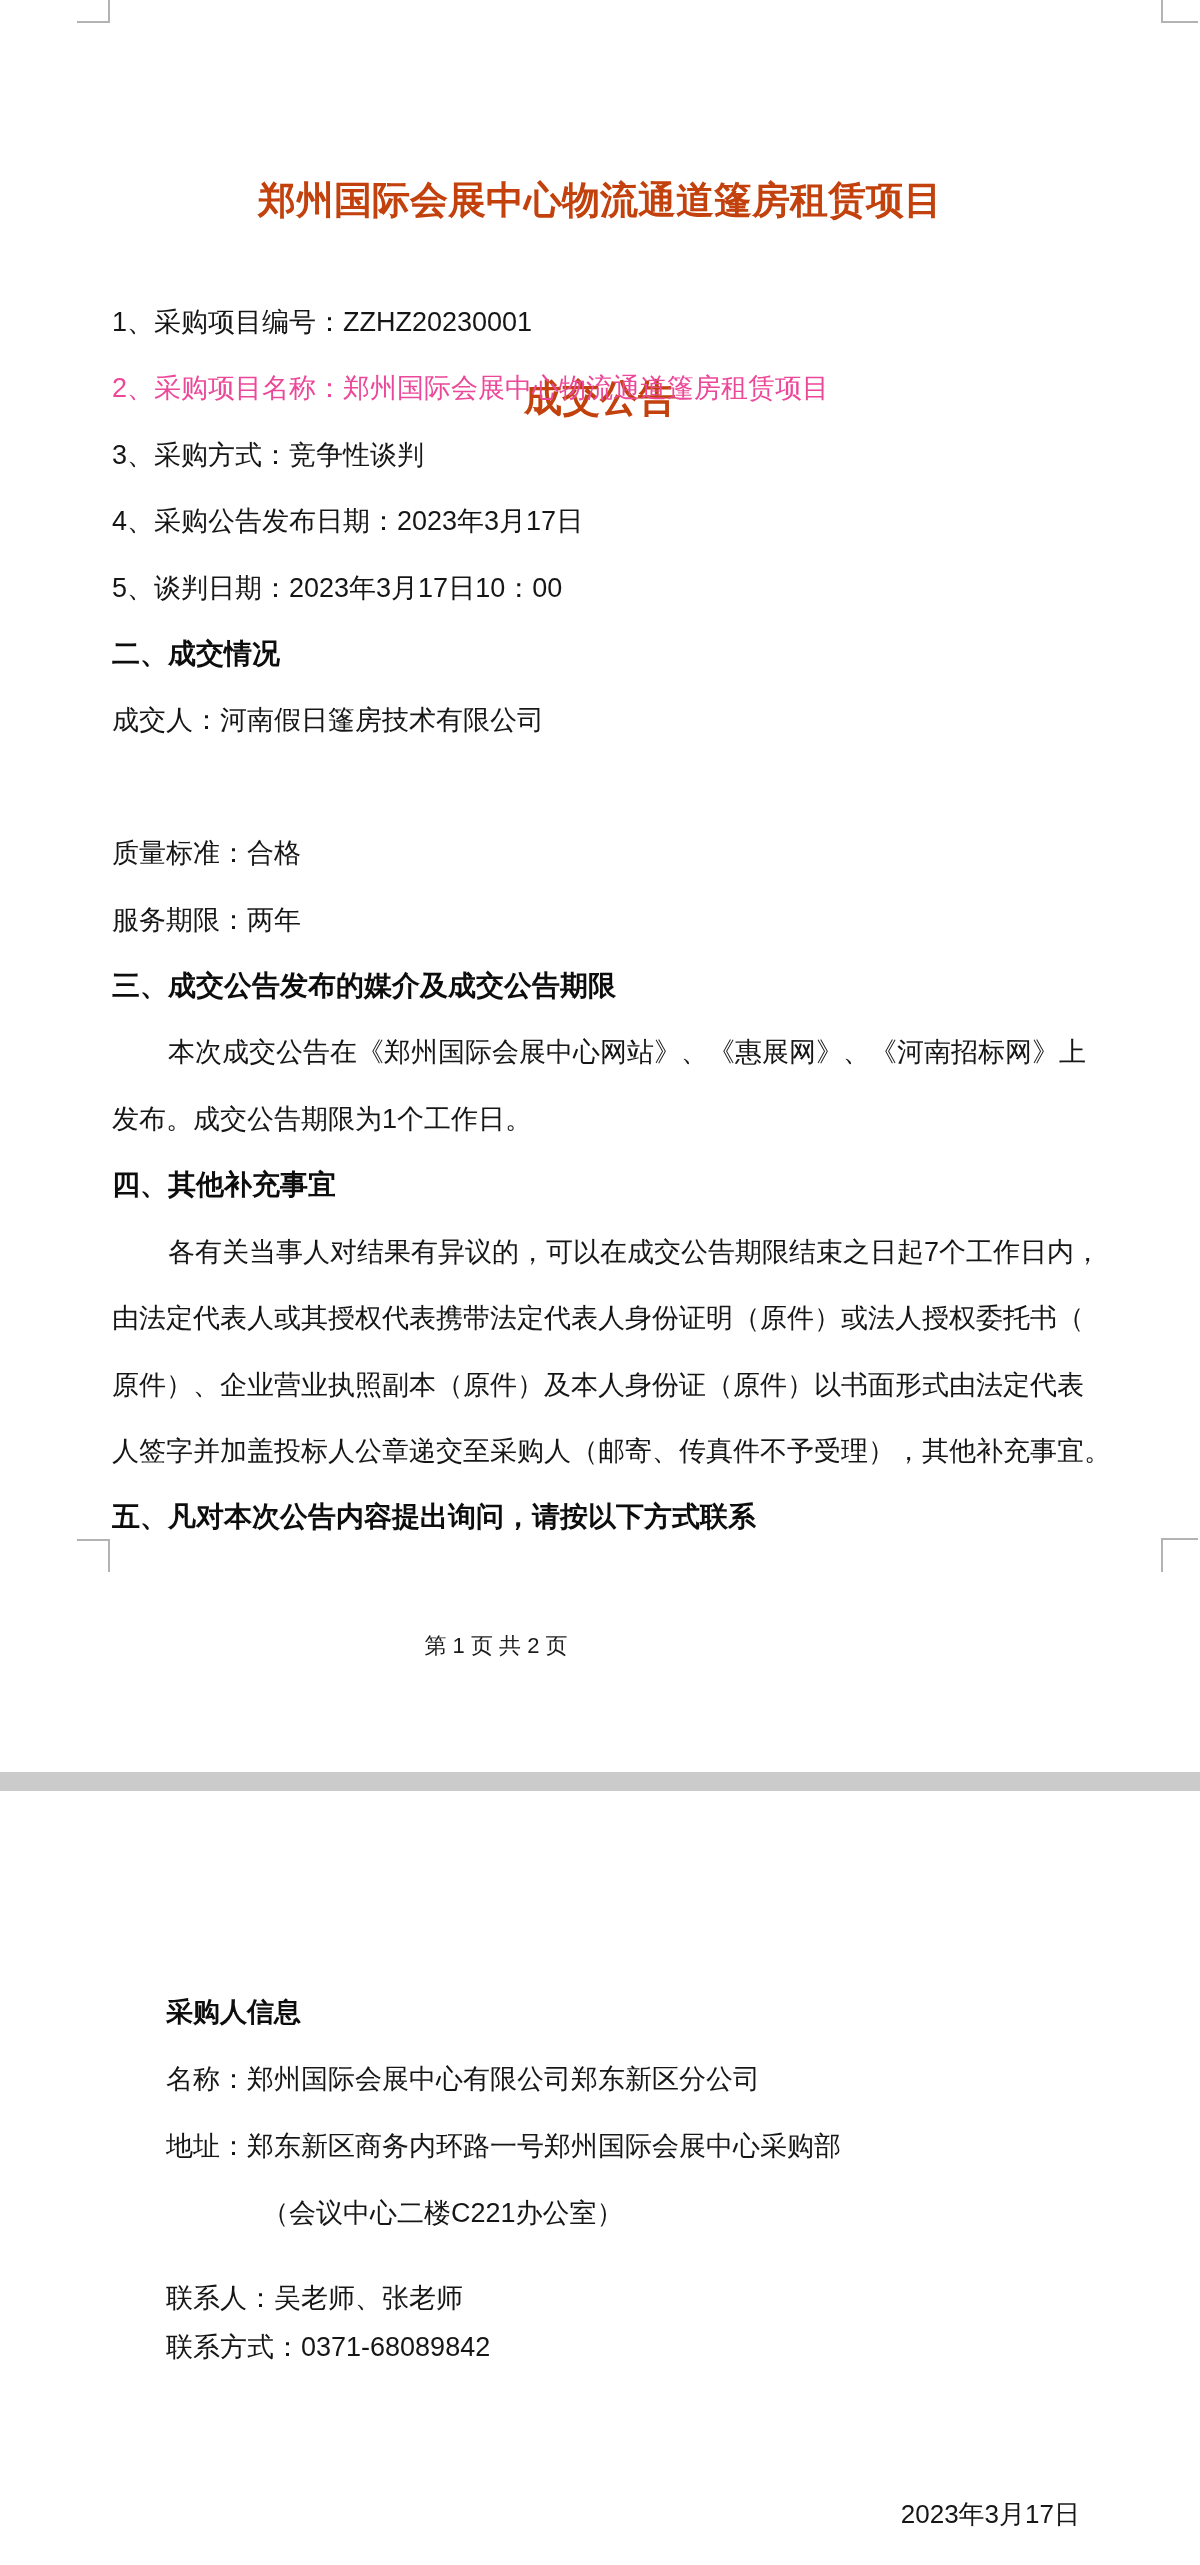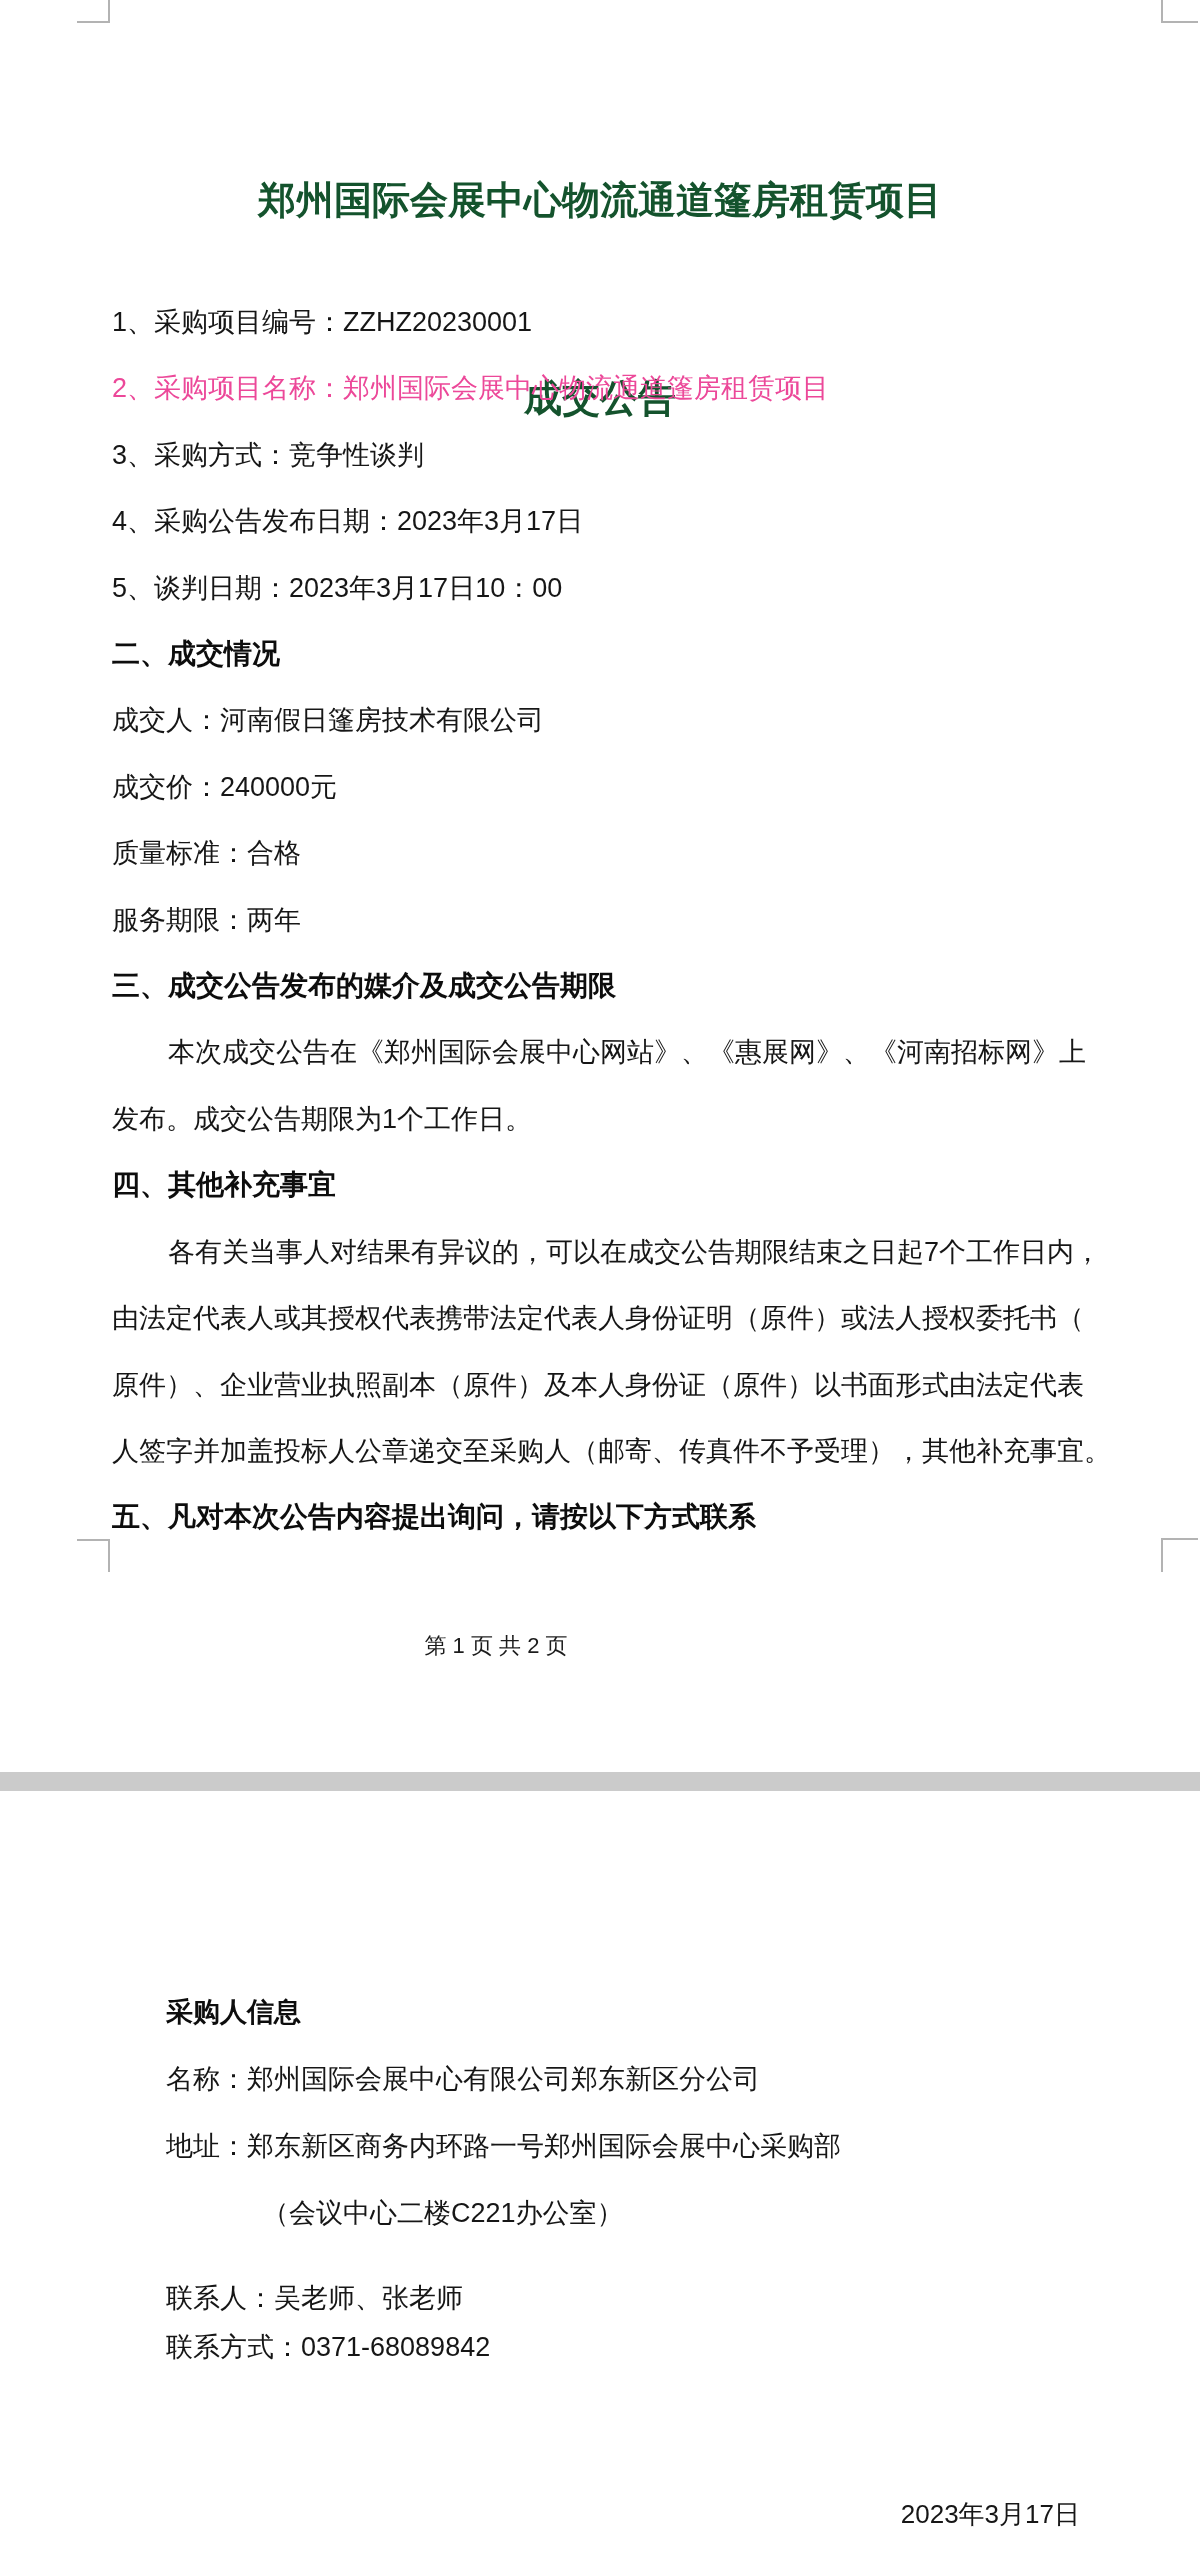--- a/index.html
+++ b/index.html
@@ -38,21 +38,21 @@
 
   .doc-title {
     position: absolute;
     top: 35px;
     left: 0;
     width: 1200px;
     text-align: center;
     font-size: 38px;
     font-weight: 700;
     line-height: 66px;
-    color: #14532d;
+    color: #c2410c;
     white-space: pre;
   }
   .line {
     position: absolute;
     left: 112px;
     width: 1050px;
     height: 40px;
     line-height: 40px;
     font-size: 27px;
     color: #161616;
@@ -127,21 +127,20 @@
     </div>
 
     <div class="line" style="top:302px">1、采购项目编号：ZZHZ20230001</div>
     <div class="line blue" style="top:368px">2、采购项目名称：郑州国际会展中心物流通道篷房租赁项目</div>
     <div class="line" style="top:435px">3、采购方式：竞争性谈判</div>
     <div class="line" style="top:501px">4、采购公告发布日期：2023年3月17日</div>
     <div class="line" style="top:568px">5、谈判日期：2023年3月17日10：00</div>
 
     <div class="line heading" style="top:634px">二、成交情况</div>
     <div class="line" style="top:700px">成交人：河南假日篷房技术有限公司</div>
-    <div class="line" style="top:767px">成交价：240000元</div>
     <div class="line" style="top:833px">质量标准：合格</div>
     <div class="line" style="top:900px">服务期限：两年</div>
 
     <div class="line heading" style="top:966px">三、成交公告发布的媒介及成交公告期限</div>
     <div class="line indent" style="top:1032px">本次成交公告在《郑州国际会展中心网站》、《惠展网》、《河南招标网》上</div>
     <div class="line" style="top:1099px">发布。成交公告期限为1个工作日。</div>
 
     <div class="line heading" style="top:1165px">四、其他补充事宜</div>
     <div class="line indent" style="top:1232px">各有关当事人对结果有异议的，可以在成交公告期限结束之日起7个工作日内，</div>
     <div class="line" style="top:1298px">由法定代表人或其授权代表携带法定代表人身份证明（原件）或法人授权委托书（</div>

